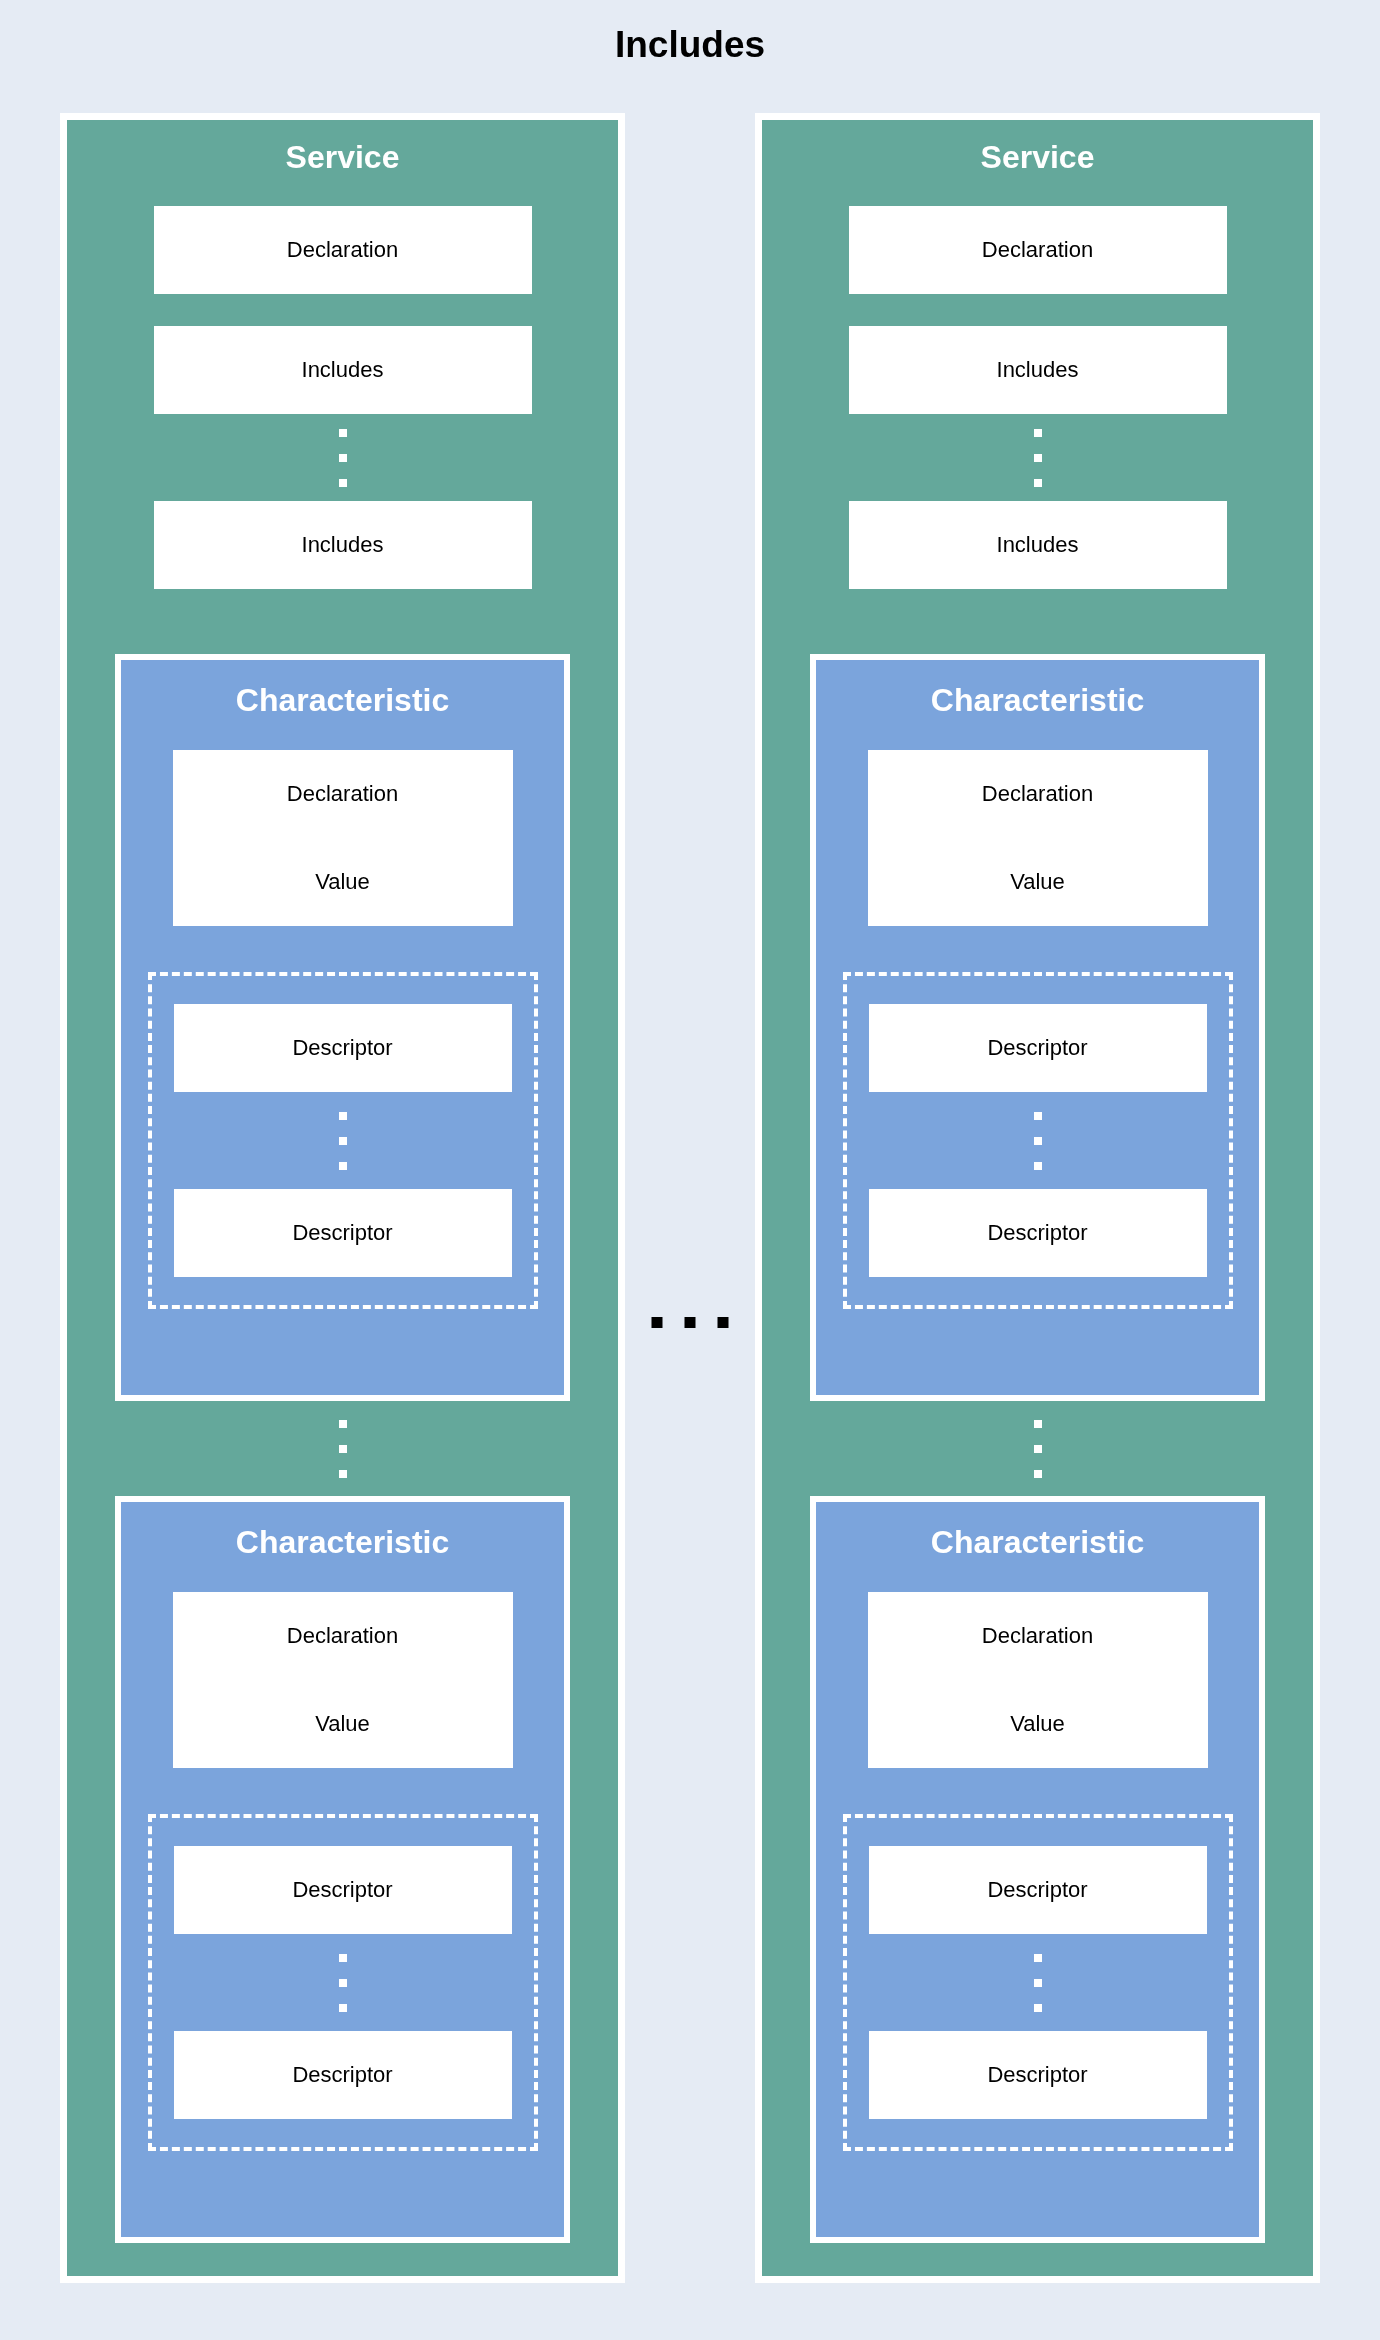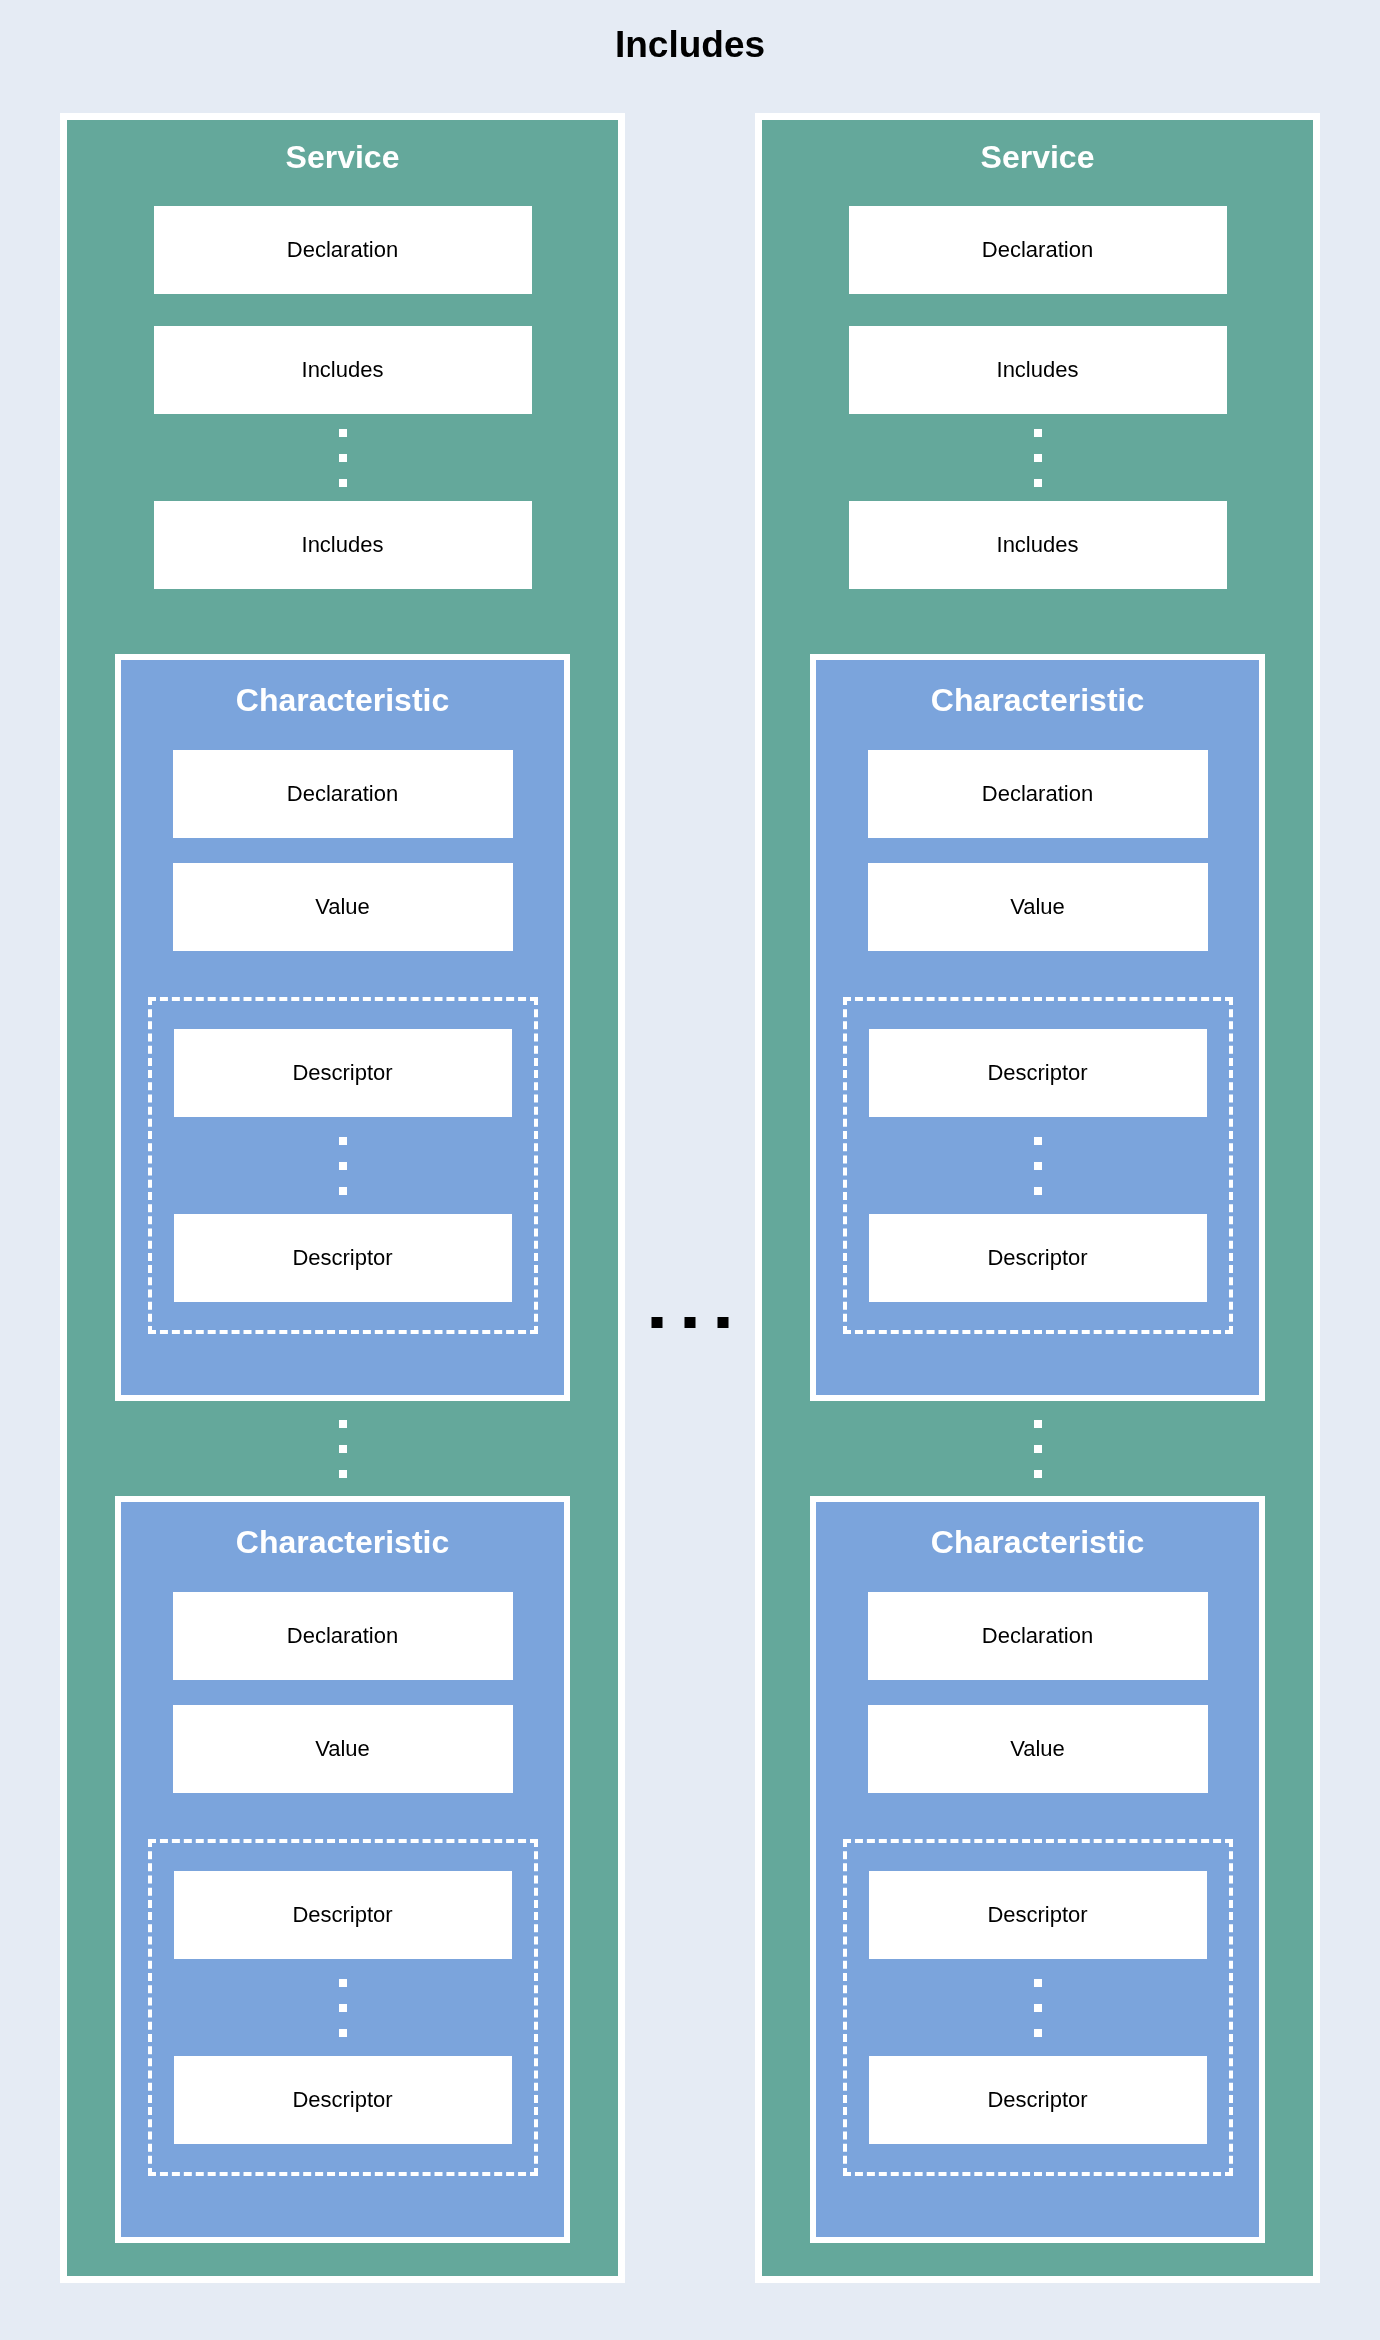--- a/index.html
+++ b/index.html
@@ -59,21 +59,21 @@
     border:6px solid #fff;box-sizing:border-box;
     display:flex;flex-direction:column;align-items:center;flex-shrink:0;
   }
   .char.second{margin-top:0;}
   .char-header{
     margin-top:16px;height:48px;line-height:48px;
     font-size:32px;font-weight:bold;color:var(--header-text);
   }
   .cbox{width:340px;height:88px;}
   .c-decl{margin-top:26px;}
-  .c-val{margin-top:25px;}
+  .c-val{}
   .desc-group{
     margin-top:46px;width:390px;
     border:4px dashed #fff;box-sizing:border-box;
     display:flex;flex-direction:column;align-items:center;
     padding:28px 0;
   }
   .dbox{width:338px;height:88px;}
   .desc-dots{height:97px;}
   .mid-col{
     position:absolute;top:1317px;left:50%;transform:translateX(-50%);

